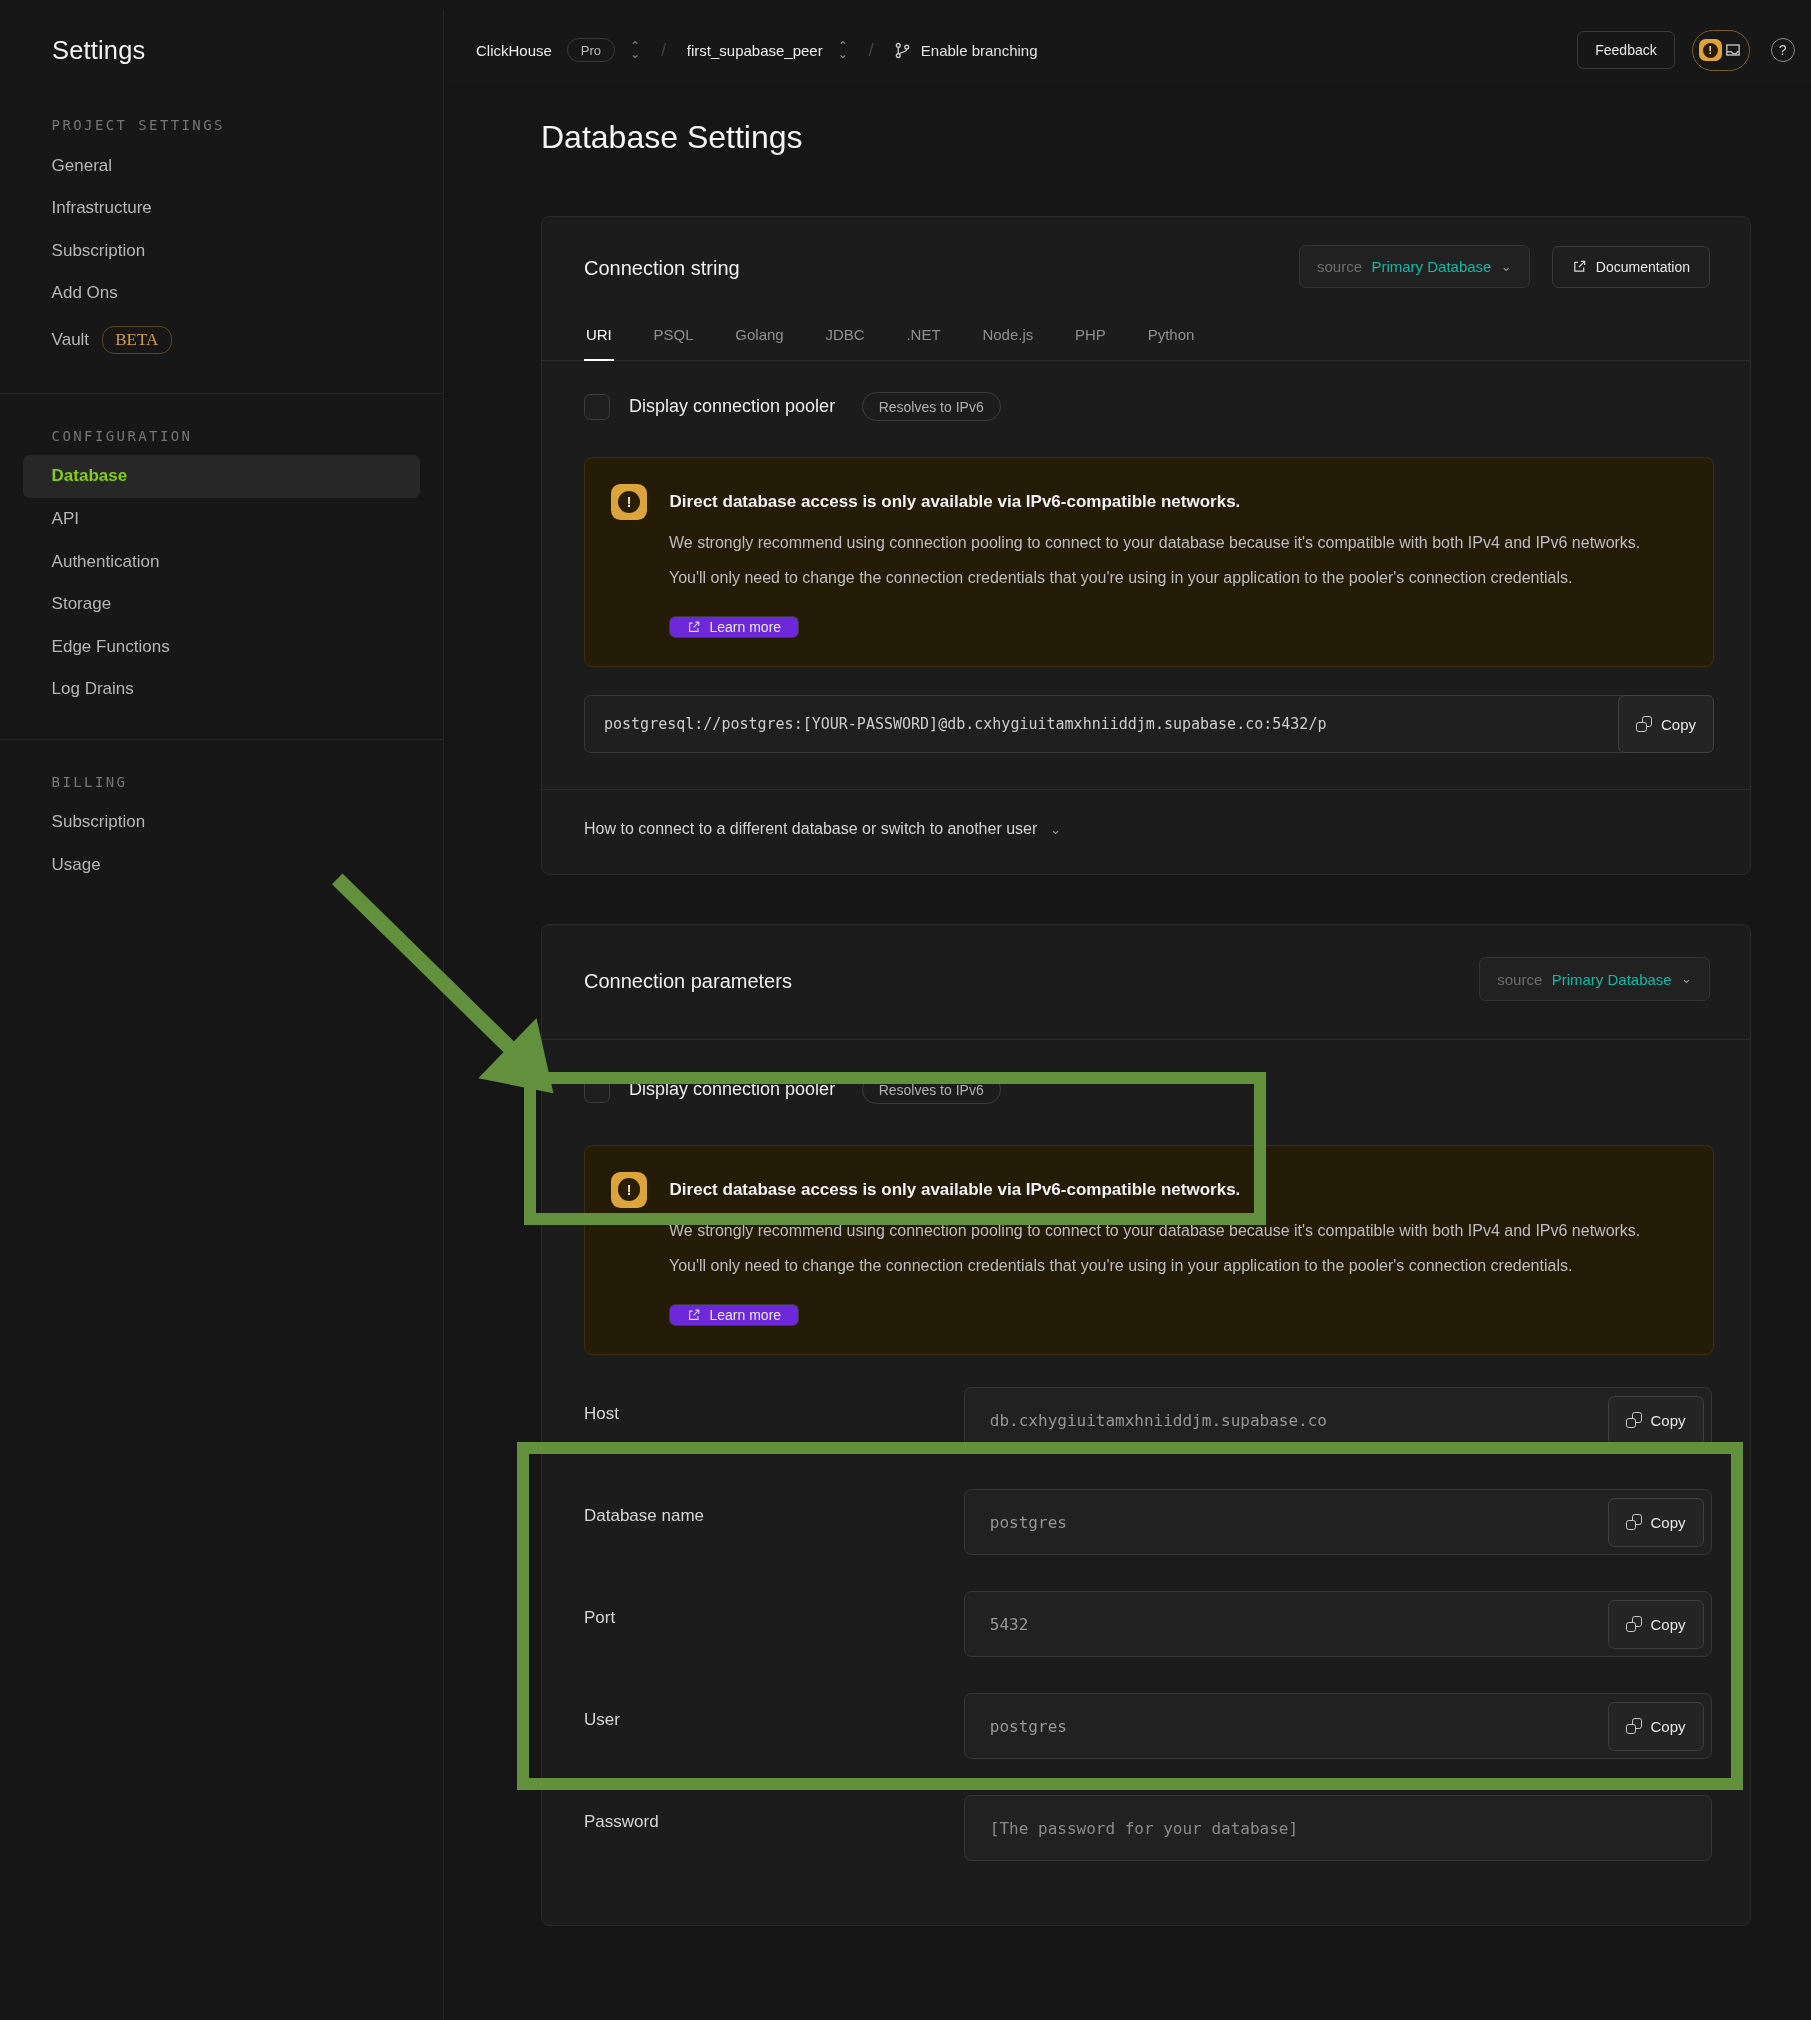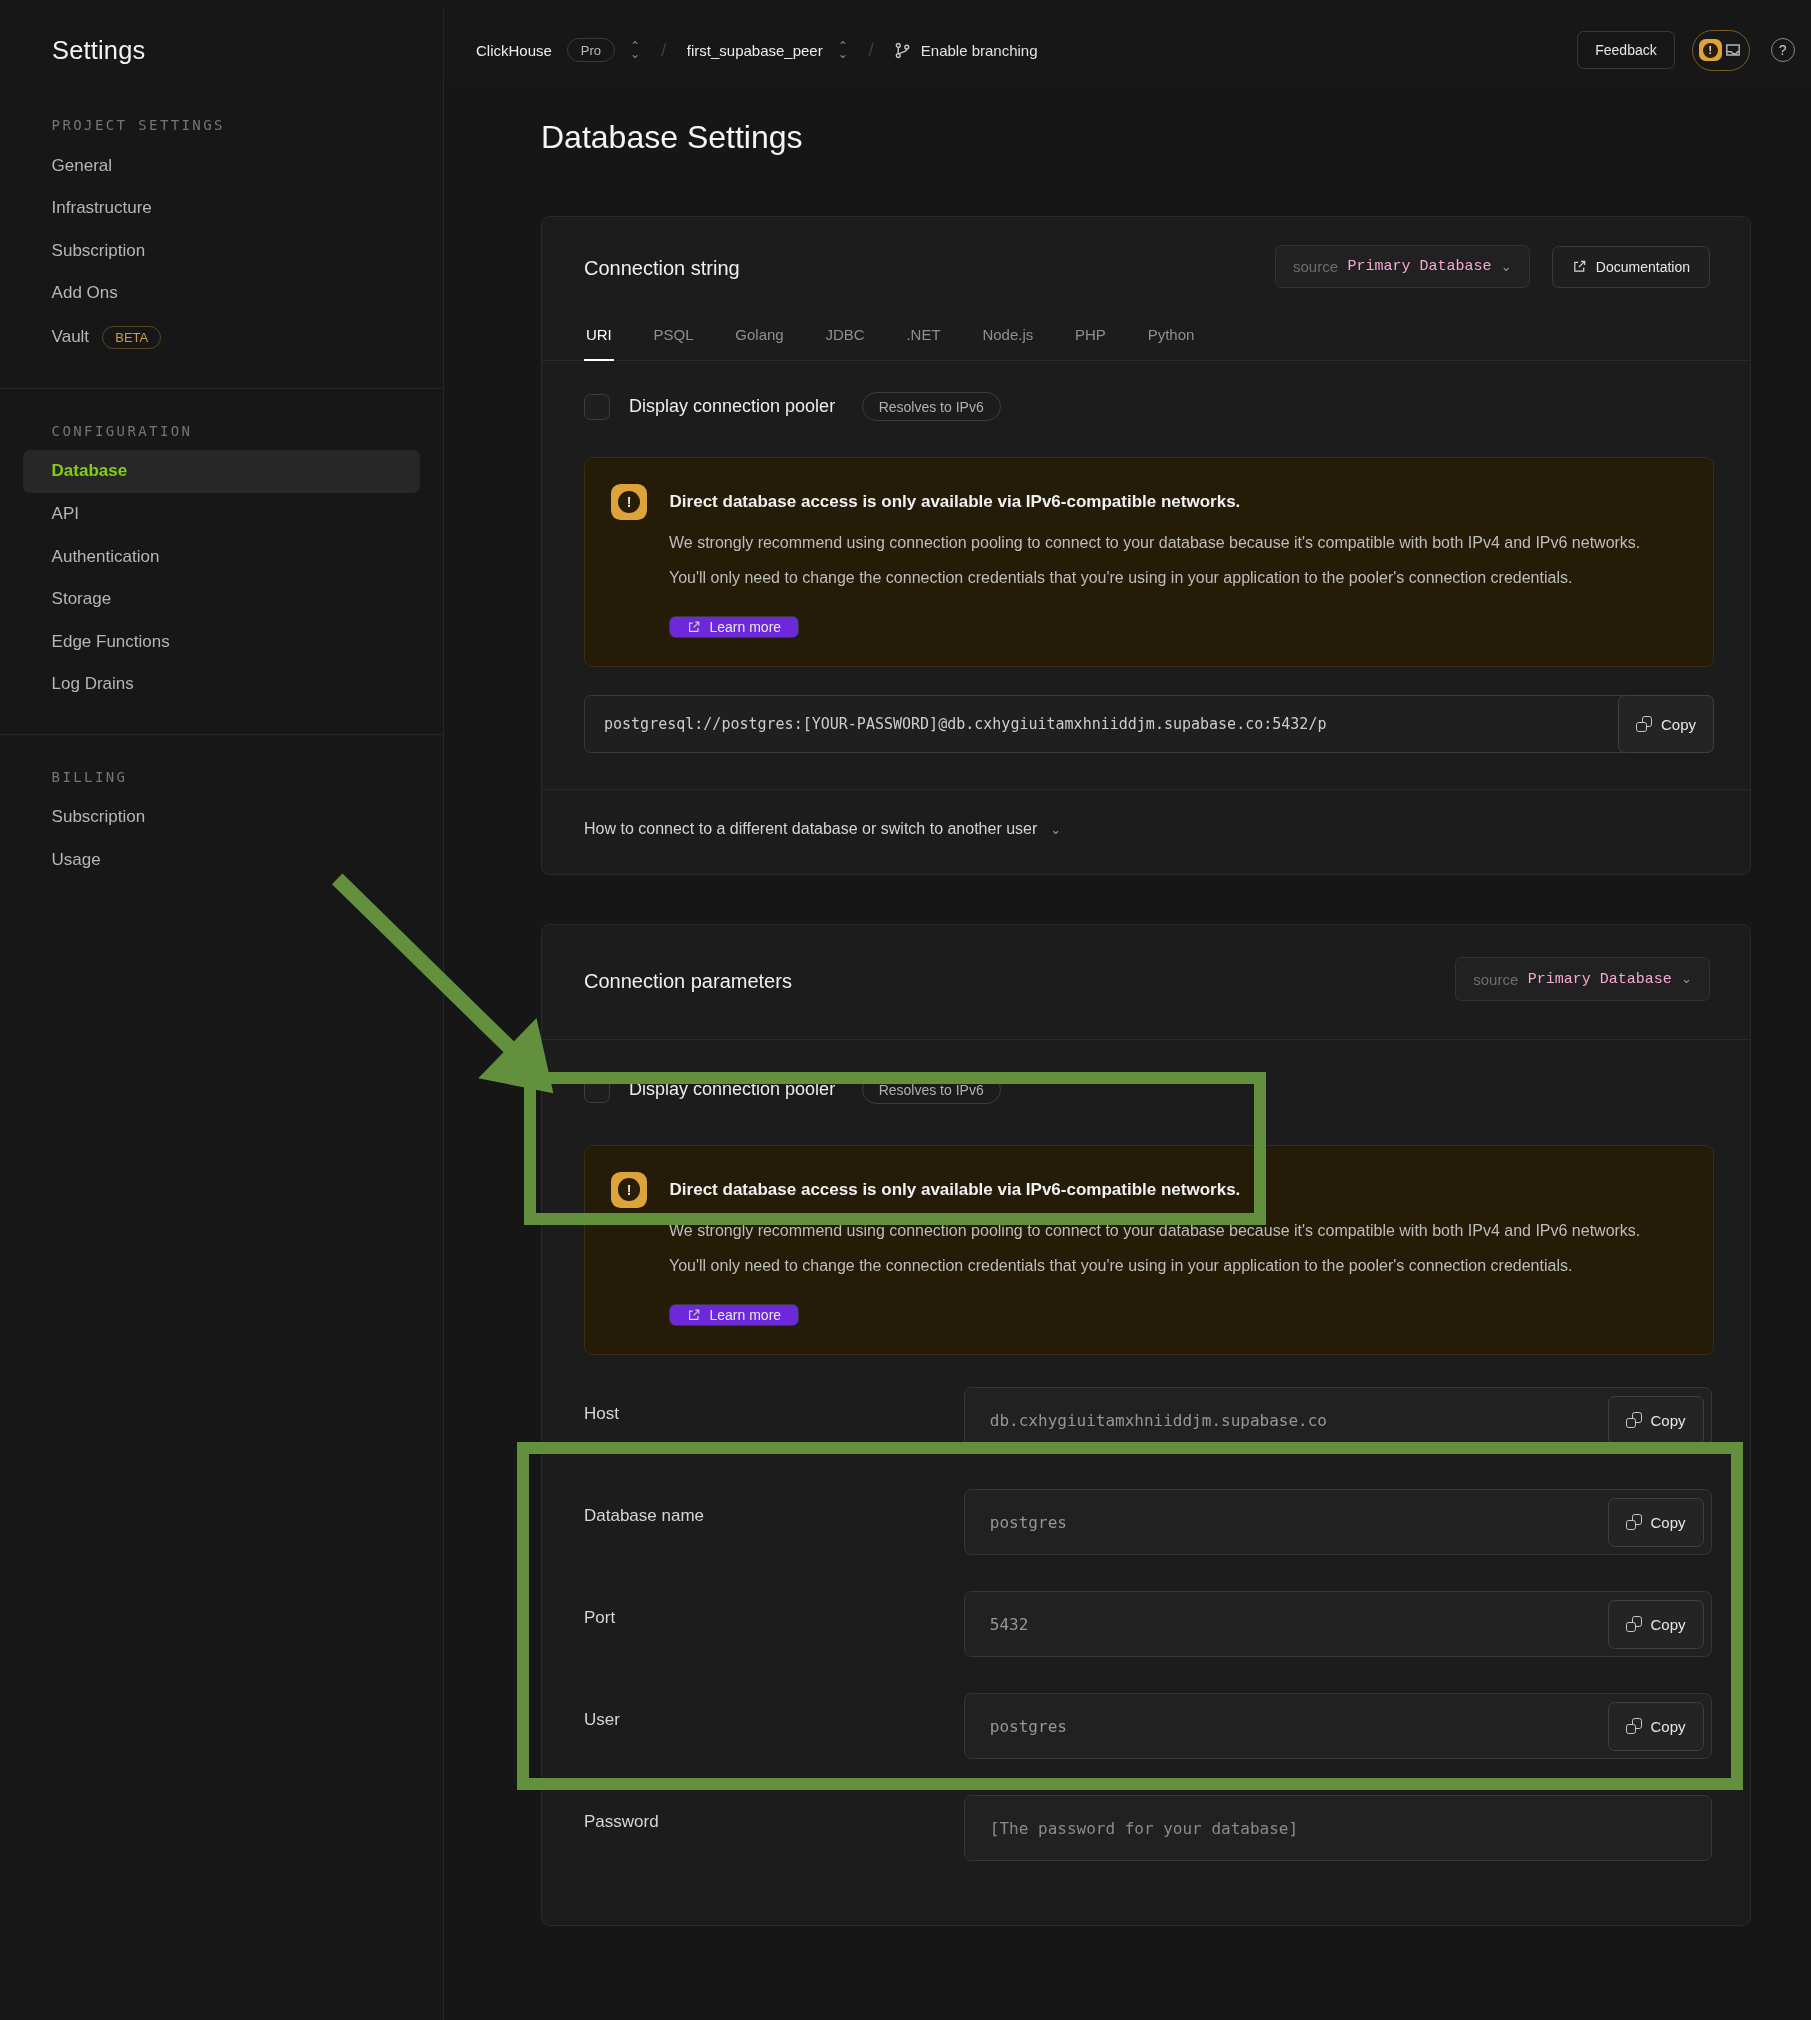--- a/index.html
+++ b/index.html
@@ -26,34 +26,34 @@
   .notif-alert .dot { width:15px; height:15px; background:#2a1d07; border-radius:50%; color:#f5e9d0; font-size:10.4px; font-weight:700; display:flex; align-items:center; justify-content:center; }
   .help-circle { width:24.5px; height:24.5px; border:1.4px solid #8a8a8a; border-radius:50%; color:#cfcfcf; font-size:14px; display:flex; align-items:center; justify-content:center; margin-left:3.8px; }
 
   
   .sidebar { position:absolute; left:0; top:83px; width:444px; bottom:0; border-right:0.9px solid #262626; background:#171717; }
   .side-section { padding:34px 22.6px 28px 22.6px; }
   .side-section + .side-section { border-top:0.9px solid #262626; }
   .side-label { font-family:"DejaVu Sans Mono","Liberation Mono",monospace; font-size:14px; letter-spacing:2.4px; color:#757575; padding:0 29px 11.3px 29px; }
   .side-item { display:flex; align-items:center; gap:13px; padding:11.3px 29px; font-size:17px; color:#b6b6b6; border-radius:6.6px; cursor:pointer; }
   .side-item.active { background:#272727; color:#84cc16; font-weight:700; }
-  .beta-badge { border:0.9px solid #5c4720; color:#d29a45; font-size:13px; border-radius:12.2px; padding:2.8px 12.2px; }
+  .beta-badge { border:0.9px solid #5c4720; color:#d29a45; font-size:17px; border-radius:12.2px; padding:2.8px 12.2px;font-family:Liberation Serif, serif; }
 
   
   .main { position:absolute; left:444px; top:83px; right:0; bottom:0; background:#161616; padding:34px 60px 0 97px; }
   .page-title { font-size:32px; font-weight:500; color:#f5f5f5; line-height:41px; }
   .card { width:1210px; background:#1c1c1c; border:0.9px solid #2a2a2a; border-radius:8.5px; }
   .card-1 { margin-top:58px; }
   .card-2 { margin-top:49px; }
   .card-head { display:flex; align-items:flex-start; justify-content:space-between; padding:28px 40px 24.5px 42px; }
   .card-title { font-size:20px; font-weight:500; color:#f0f0f0; line-height:28px; padding-top:9.4px; }
   .head-actions { display:flex; align-items:center; gap:22.6px; }
   .source-select { display:flex; align-items:center; gap:9.4px; border:0.9px solid #333333; background:#212121; border-radius:6.6px; padding:12.2px 17px; font-size:15px; cursor:pointer; }
   .source-label { color:#6e6e6e; }
-  .source-value { color:#f9a8d4;font-family:Liberation Mono, monospace; }
+  .source-value { color:#14b8a6; }
   .chev { color:#9a9a9a; font-size:13px; line-height:7.5px; }
   .doc-btn { padding:12.2px 19px; font-size:14px; }
 
   .tabs { display:flex; gap:38px; padding:0 42px; border-bottom:0.9px solid #2a2a2a; }
   .tab { font-size:15px; color:#8f8f8f; padding:13px 1.9px 17px 1.9px; cursor:pointer; position:relative; }
   .tab.active { color:#ffffff; }
   .tab.active::after { content:""; position:absolute; left:0; right:0; bottom:-0.9px; height:1.9px; background:#ffffff; }
 
   .card-body { padding:32px 38px 0 42px; }
   .pooler-row { display:flex; align-items:center; gap:19px; height:28px; }

